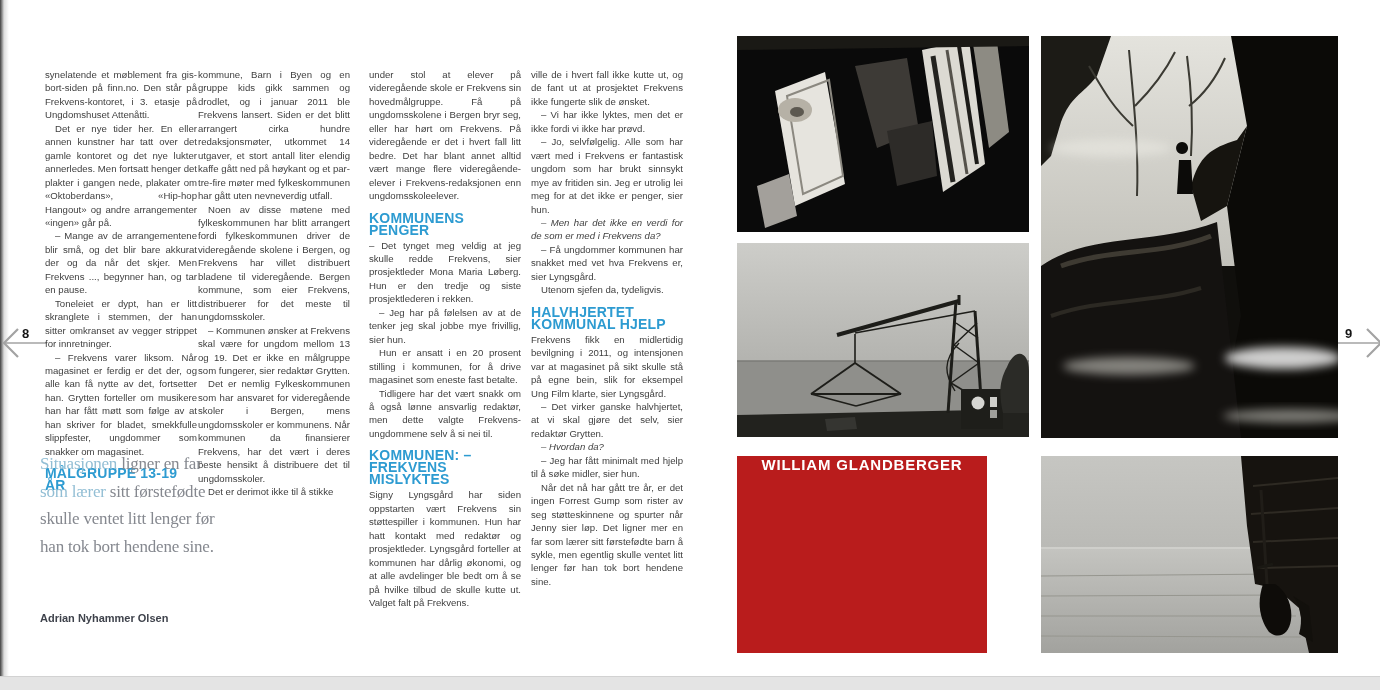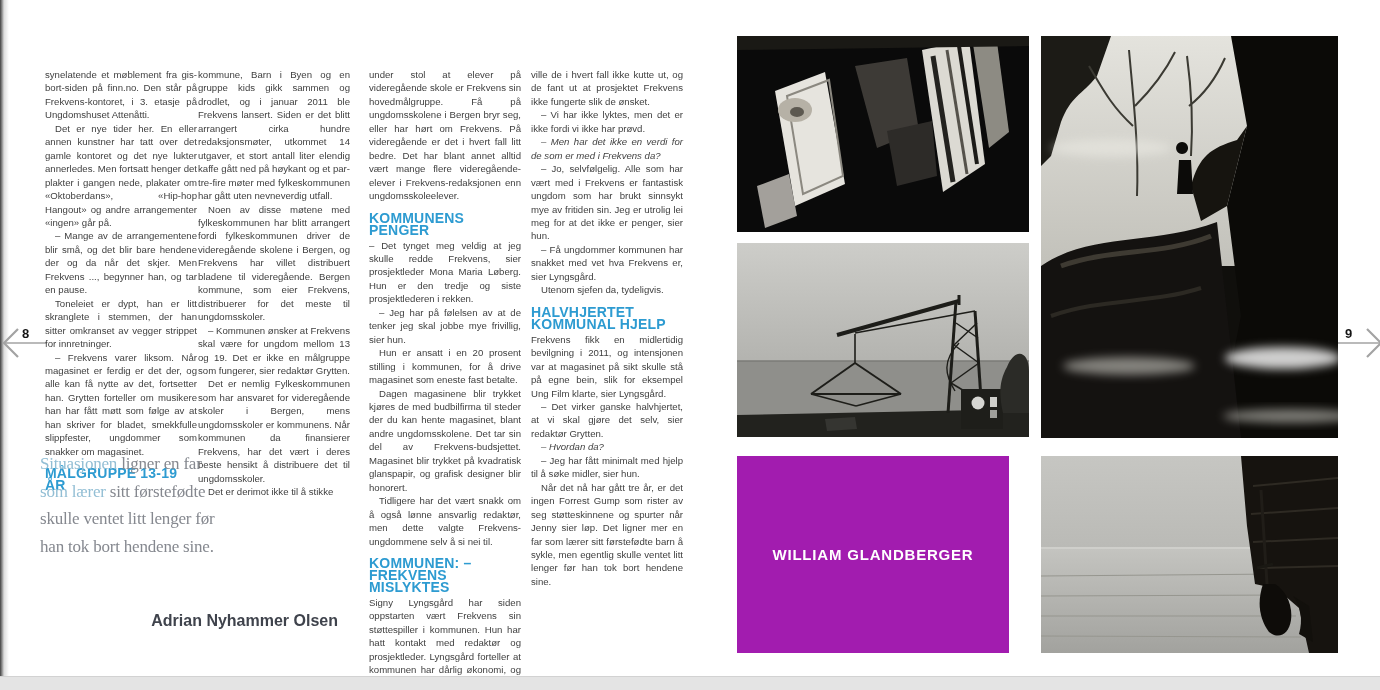--- a/index.html
+++ b/index.html
@@ -36,31 +36,31 @@
   .para.indent{text-indent:10px;}
   .para.italic{font-style:italic;}
   .col-heading{color:var(--heading-accent);font-weight:bold;font-size:14px;
     letter-spacing:.2px;margin:9px 0 3px 0;text-align:left;line-height:12px;}
 
   
   .pull-quote{position:absolute;left:40px;top:450px;width:310px;text-align:left;
     font-size:17px;line-height:27.5px;font-weight:400;letter-spacing:-.2px;font-family:Liberation Serif, serif;}
   .pq-accent{color:var(--pq-accent);}
   .pq-muted{color:var(--pq-muted);}
-  .byline{position:absolute;left:28px;top:612px;width:310px;text-align:right;
-    font-size:16px;font-weight:bold;color:#3f434c;}
+  .byline{position:absolute;left:40px;top:612px;width:310px;text-align:left;
+    font-size:11px;font-weight:bold;color:#3f434c;}
 
   
   .photo{position:absolute;overflow:hidden;background:#111;}
   .photo svg{display:block;width:100%;height:100%;}
   .photo-magazines{left:737px;top:36px;width:292px;height:196px;}
   .photo-cliff{left:1041px;top:36px;width:297px;height:402px;}
   .photo-crane{left:737px;top:243px;width:292px;height:194px;}
-  .credit-box{position:absolute;left:737px;top:456px;width:272px;height:197px;
-    background:#a21caf;display:flex;align-items:center;justify-content:center;}
+  .credit-box{position:absolute;left:737px;top:456px;width:250px;height:197px;
+    background:#b91c1c;display:flex;justify-content:center;}
   .credit-box span{color:#ffffff;font-weight:bold;font-size:15px;letter-spacing:.8px;}
   .photo-sea{left:1041px;top:456px;width:297px;height:197px;}
 </style>
 </head>
 <body>
 
 <div class="stage">
 
   <div class="edge-shadow"></div>
 
@@ -77,48 +77,47 @@
       <polyline points="31,3 45,17 31,31" fill="none" stroke="#a3a3a3" stroke-width="2.2"></polyline>
       <line x1="2" y1="17" x2="45" y2="17" stroke="#a3a3a3" stroke-width="1.6"></line>
     </svg>
     <span class="page-num">9</span>
   </div>
 
   <div>
     <div class="col col-1">
         <div class="para">synelatende et møblement fra gis-bort-siden på finn.no. Den står på Frekvens-kontoret, i 3. etasje på Ungdomshuset Attenåtti.</div>
         <div class="para indent">Det er nye tider her. En eller annen kunstner har tatt over det gamle kontoret og det nye lukter annerledes. Men fortsatt henger det plakter i gangen nede, plakater om «Oktoberdans», «Hip-hop Hangout» og andre arrangementer «ingen» går på.</div>
-        <div class="para indent">– Mange av de arrangementene blir små, og det blir bare hendene der og da når det skjer. Men Frekvens ..., begynner han, og tar en pause.</div>
+        <div class="para indent">– Mange av de arrangementene blir små, og det blir bare akkurat der og da når det skjer. Men Frekvens ..., begynner han, og tar en pause.</div>
         <div class="para indent">Toneleiet er dypt, han er litt skranglete i stemmen, der han sitter omkranset av vegger strippet for innretninger.</div>
         <div class="para indent">– Frekvens varer liksom. Når magasinet er ferdig er det der, og alle kan få nytte av det, fortsetter han. Grytten forteller om musikere han har fått møtt som følge av at han skriver for bladet, smekkfulle slippfester, ungdommer som snakker om magasinet.</div>
         <div class="col-heading">MÅLGRUPPE 13-19 ÅR</div>
       </div>
     <div class="col col-2">
         <div class="para">kommune, Barn i Byen og en gruppe kids gikk sammen og drodlet, og i januar 2011 ble Frekvens lansert. Siden er det blitt arrangert cirka hundre redaksjonsmøter, utkommet 14 utgaver, et stort antall liter elendig kaffe gått ned på høykant og et par-tre-fire møter med fylkeskommunen har gått uten nevneverdig utfall.</div>
         <div class="para indent">Noen av disse møtene med fylkeskommunen har blitt arrangert fordi fylkeskommunen driver de videregående skolene i Bergen, og Frekvens har villet distribuert bladene til videregående. Bergen kommune, som eier Frekvens, distribuerer for det meste til ungdomsskoler.</div>
         <div class="para indent">– Kommunen ønsker at Frekvens skal være for ungdom mellom 13 og 19. Det er ikke en målgruppe som fungerer, sier redaktør Grytten.</div>
         <div class="para indent">Det er nemlig Fylkeskommunen som har ansvaret for videregående skoler i Bergen, mens ungdomsskoler er kommunens. Når kommunen da finansierer Frekvens, har det vært i deres beste hensikt å distribuere det til ungdomsskoler.</div>
         <div class="para indent">Det er derimot ikke til å stikke</div>
       </div>
     <div class="col col-3">
         <div class="para">under stol at elever på videregående skole er Frekvens sin hovedmålgruppe. Få på ungdomsskolene i Bergen bryr seg, eller har hørt om Frekvens. På videregående er det i hvert fall litt bedre. Det har blant annet alltid vært mange flere videregående-elever i Frekvens-redaksjonen enn ungdomsskoleelever.</div>
         <div class="col-heading">KOMMUNENS PENGER</div>
         <div class="para">– Det tynget meg veldig at jeg skulle redde Frekvens, sier prosjektleder Mona Maria Løberg. Hun er den tredje og siste prosjektlederen i rekken.</div>
         <div class="para indent">– Jeg har på følelsen av at de tenker jeg skal jobbe mye frivillig, sier hun.</div>
         <div class="para indent">Hun er ansatt i en 20 prosent stilling i kommunen, for å drive magasinet som eneste fast betalte.</div>
-        <div class="para indent">Dagen magasinene blir trykket kjøres de med budbilfirma til steder der du kan hente magasinet, blant andre ungdomsskolene. Det tar sin del av Frekvens-budsjettet. Magasinet blir trykket på kvadratisk glanspapir, og grafisk designer blir honorert.</div>
         <div class="para indent">Tidligere har det vært snakk om å også lønne ansvarlig redaktør, men dette valgte Frekvens-ungdommene selv å si nei til.</div>
         <div class="col-heading">KOMMUNEN: – FREKVENS MISLYKTES</div>
         <div class="para">Signy Lyngsgård har siden oppstarten vært Frekvens sin støttespiller i kommunen. Hun har hatt kontakt med redaktør og prosjektleder. Lyngsgård forteller at kommunen har dårlig økonomi, og at alle avdelinger ble bedt om å se på hvilke tilbud de skulle kutte ut. Valget falt på Frekvens.</div>
       </div>
     <div class="col col-4">
         <div class="para">ville de i hvert fall ikke kutte ut, og de fant ut at prosjektet Frekvens ikke fungerte slik de ønsket.</div>
         <div class="para indent">– Vi har ikke lyktes, men det er ikke fordi vi ikke har prøvd.</div>
+        <div class="para indent">– Jo, selvfølgelig. Alle som har vært med i Frekvens er fantastisk ungdom som har brukt sinnsykt mye av fritiden sin. Jeg er utrolig lei meg for at det ikke er penger, sier hun.</div>
         <div class="para indent italic">– Men har det ikke en verdi for de som er med i Frekvens da?</div>
-        <div class="para indent">– Jo, selvfølgelig. Alle som har vært med i Frekvens er fantastisk ungdom som har brukt sinnsykt mye av fritiden sin. Jeg er utrolig lei meg for at det ikke er penger, sier hun.</div>
         <div class="para indent">– Få ungdommer kommunen har snakket med vet hva Frekvens er, sier Lyngsgård.</div>
         <div class="para indent">Utenom sjefen da, tydeligvis.</div>
         <div class="col-heading">HALVHJERTET KOMMUNAL HJELP</div>
         <div class="para">Frekvens fikk en midlertidig bevilgning i 2011, og intensjonen var at magasinet på sikt skulle stå på egne bein, slik for eksempel Ung Film klarte, sier Lyngsgård.</div>
         <div class="para indent">– Det virker ganske halvhjertet, at vi skal gjøre det selv, sier redaktør Grytten.</div>
         <div class="para indent italic">– Hvordan da?</div>
         <div class="para indent">– Jeg har fått minimalt med hjelp til å søke midler, sier hun.</div>
         <div class="para indent">Når det nå har gått tre år, er det ingen Forrest Gump som rister av seg støtteskinnene og spurter når Jenny sier løp. Det ligner mer en far som lærer sitt førstefødte barn å sykle, men egentlig skulle ventet litt lenger før han tok bort hendene sine.</div>
       </div>
 

